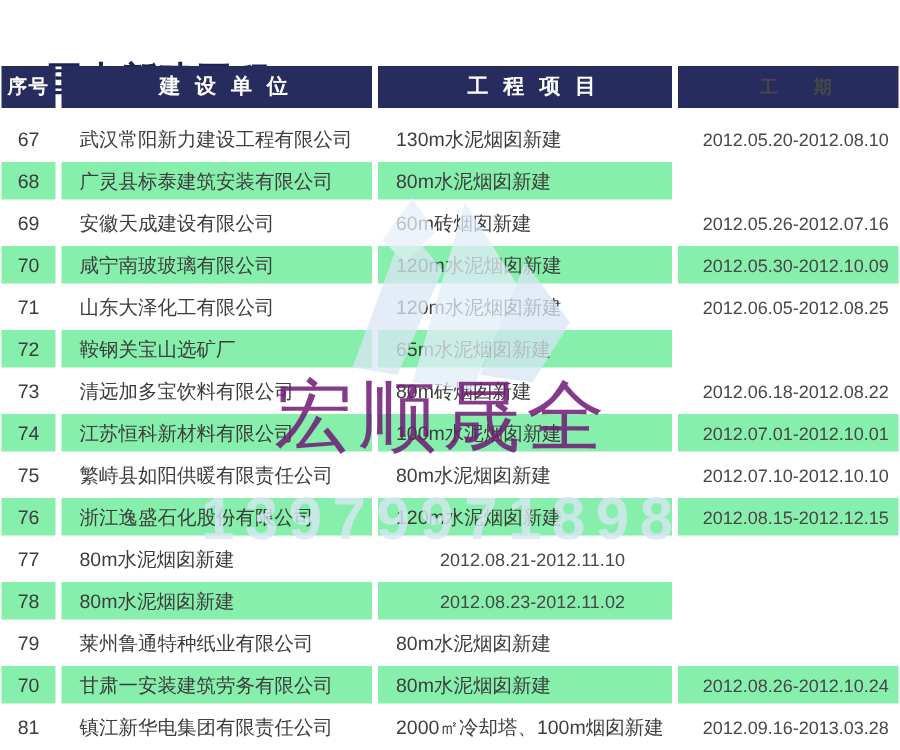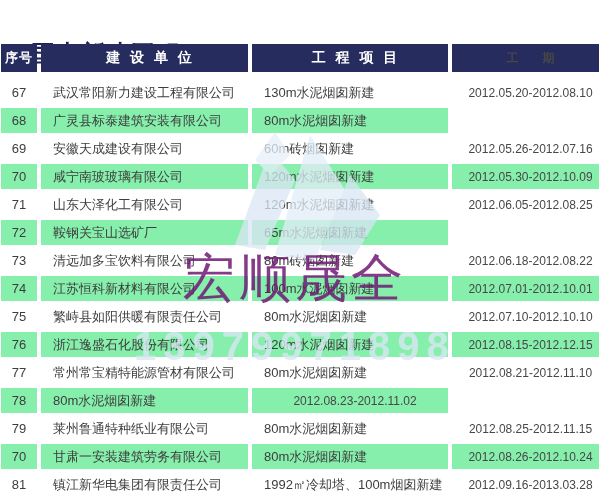--- a/index.html
+++ b/index.html
@@ -130,45 +130,43 @@
         <div class="cell c-period">2012.07.10-2012.10.10</div>
       </div>
       <div class="grid-row alt">
         <div class="cell c-no">76</div>
         <div class="cell c-company">浙江逸盛石化股份有限公司</div>
         <div class="cell c-project">120m水泥烟囱新建</div>
         <div class="cell c-period">2012.08.15-2012.12.15</div>
       </div>
       <div class="grid-row">
         <div class="cell c-no">77</div>
-        <div class="cell c-company">常州常宝精特能源管材有限公司</div>
         <div class="cell c-project">80m水泥烟囱新建</div>
         <div class="cell c-period">2012.08.21-2012.11.10</div>
       </div>
       <div class="grid-row alt">
         <div class="cell c-no">78</div>
         <div class="cell c-project">80m水泥烟囱新建</div>
         <div class="cell c-period">2012.08.23-2012.11.02</div>
       </div>
       <div class="grid-row">
         <div class="cell c-no">79</div>
         <div class="cell c-company">莱州鲁通特种纸业有限公司</div>
         <div class="cell c-project">80m水泥烟囱新建</div>
-        <div class="cell c-period">2012.08.25-2012.11.15</div>
       </div>
       <div class="grid-row alt">
         <div class="cell c-no">70</div>
         <div class="cell c-company">甘肃一安装建筑劳务有限公司</div>
         <div class="cell c-project">80m水泥烟囱新建</div>
         <div class="cell c-period">2012.08.26-2012.10.24</div>
       </div>
       <div class="grid-row">
         <div class="cell c-no">81</div>
         <div class="cell c-company">镇江新华电集团有限责任公司</div>
-        <div class="cell c-project">1992㎡冷却塔、100m烟囱新建</div>
+        <div class="cell c-project">2000㎡冷却塔、100m烟囱新建</div>
         <div class="cell c-period">2012.09.16-2013.03.28</div>
       </div>
     </div>
 </div>
 
 <div class="watermark">
   <svg class="wm-logo" width="180" height="150" viewBox="0 0 180 150">
     <polygon points="20,125 55,30 80,60 50,130" fill="#dbe8f5"></polygon>
     <polygon points="60,135 95,15 130,70 100,140" fill="#e2edf8"></polygon>
     <polygon points="105,130 135,55 165,95 140,135" fill="#d8e6f4"></polygon>

